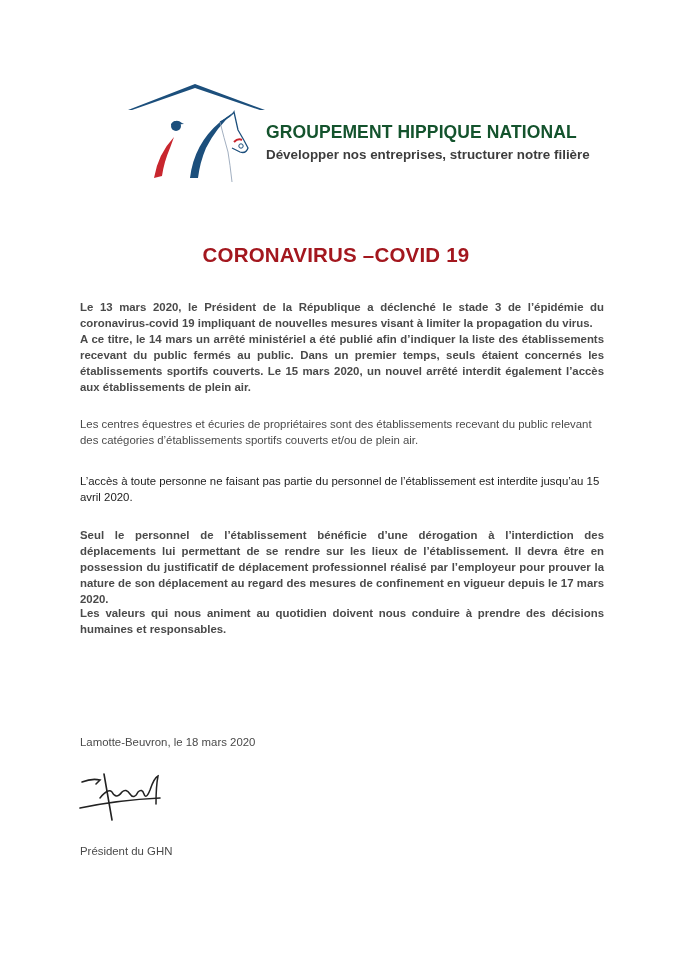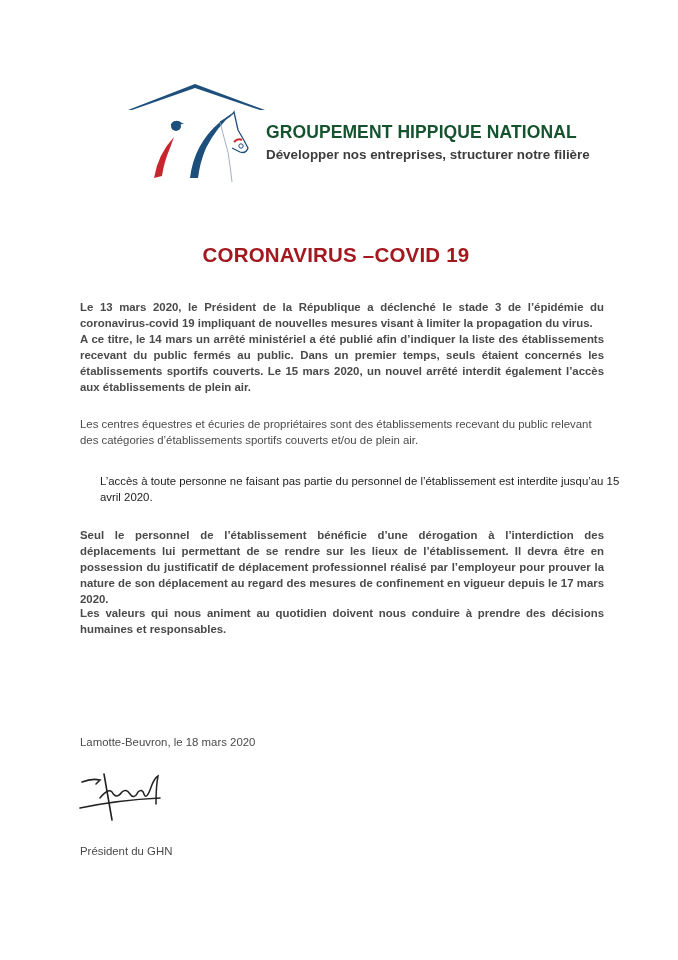--- a/index.html
+++ b/index.html
@@ -29,21 +29,21 @@
       position: absolute; left: 80px; width: 524px;
       font-family: "Liberation Sans", sans-serif; font-size: 11.4px; line-height: 15.9px;
       color: #4a4a4a;
     }
     .body-text p { margin: 0; }
     .justify { text-align: justify; font-weight: bold; }
     .strong-line { color: #222222; }
 
     .p1 { top: 300px; }
     .p2 { top: 394px; margin-top: 23px; }
-    .p3 { top: 474px; margin-left: 20px; }
+    .p3 { top: 474px; }
     .p4 { top: 528px; }
     .p5 { top: 606px; }
     .place-date { top: 735px; }
 
     .signature-svg { position: absolute; left: 78px; top: 770px; width: 90px; height: 55px; }
 
     .signer { top: 844px; }
   </style>
 </head>
 <body>

